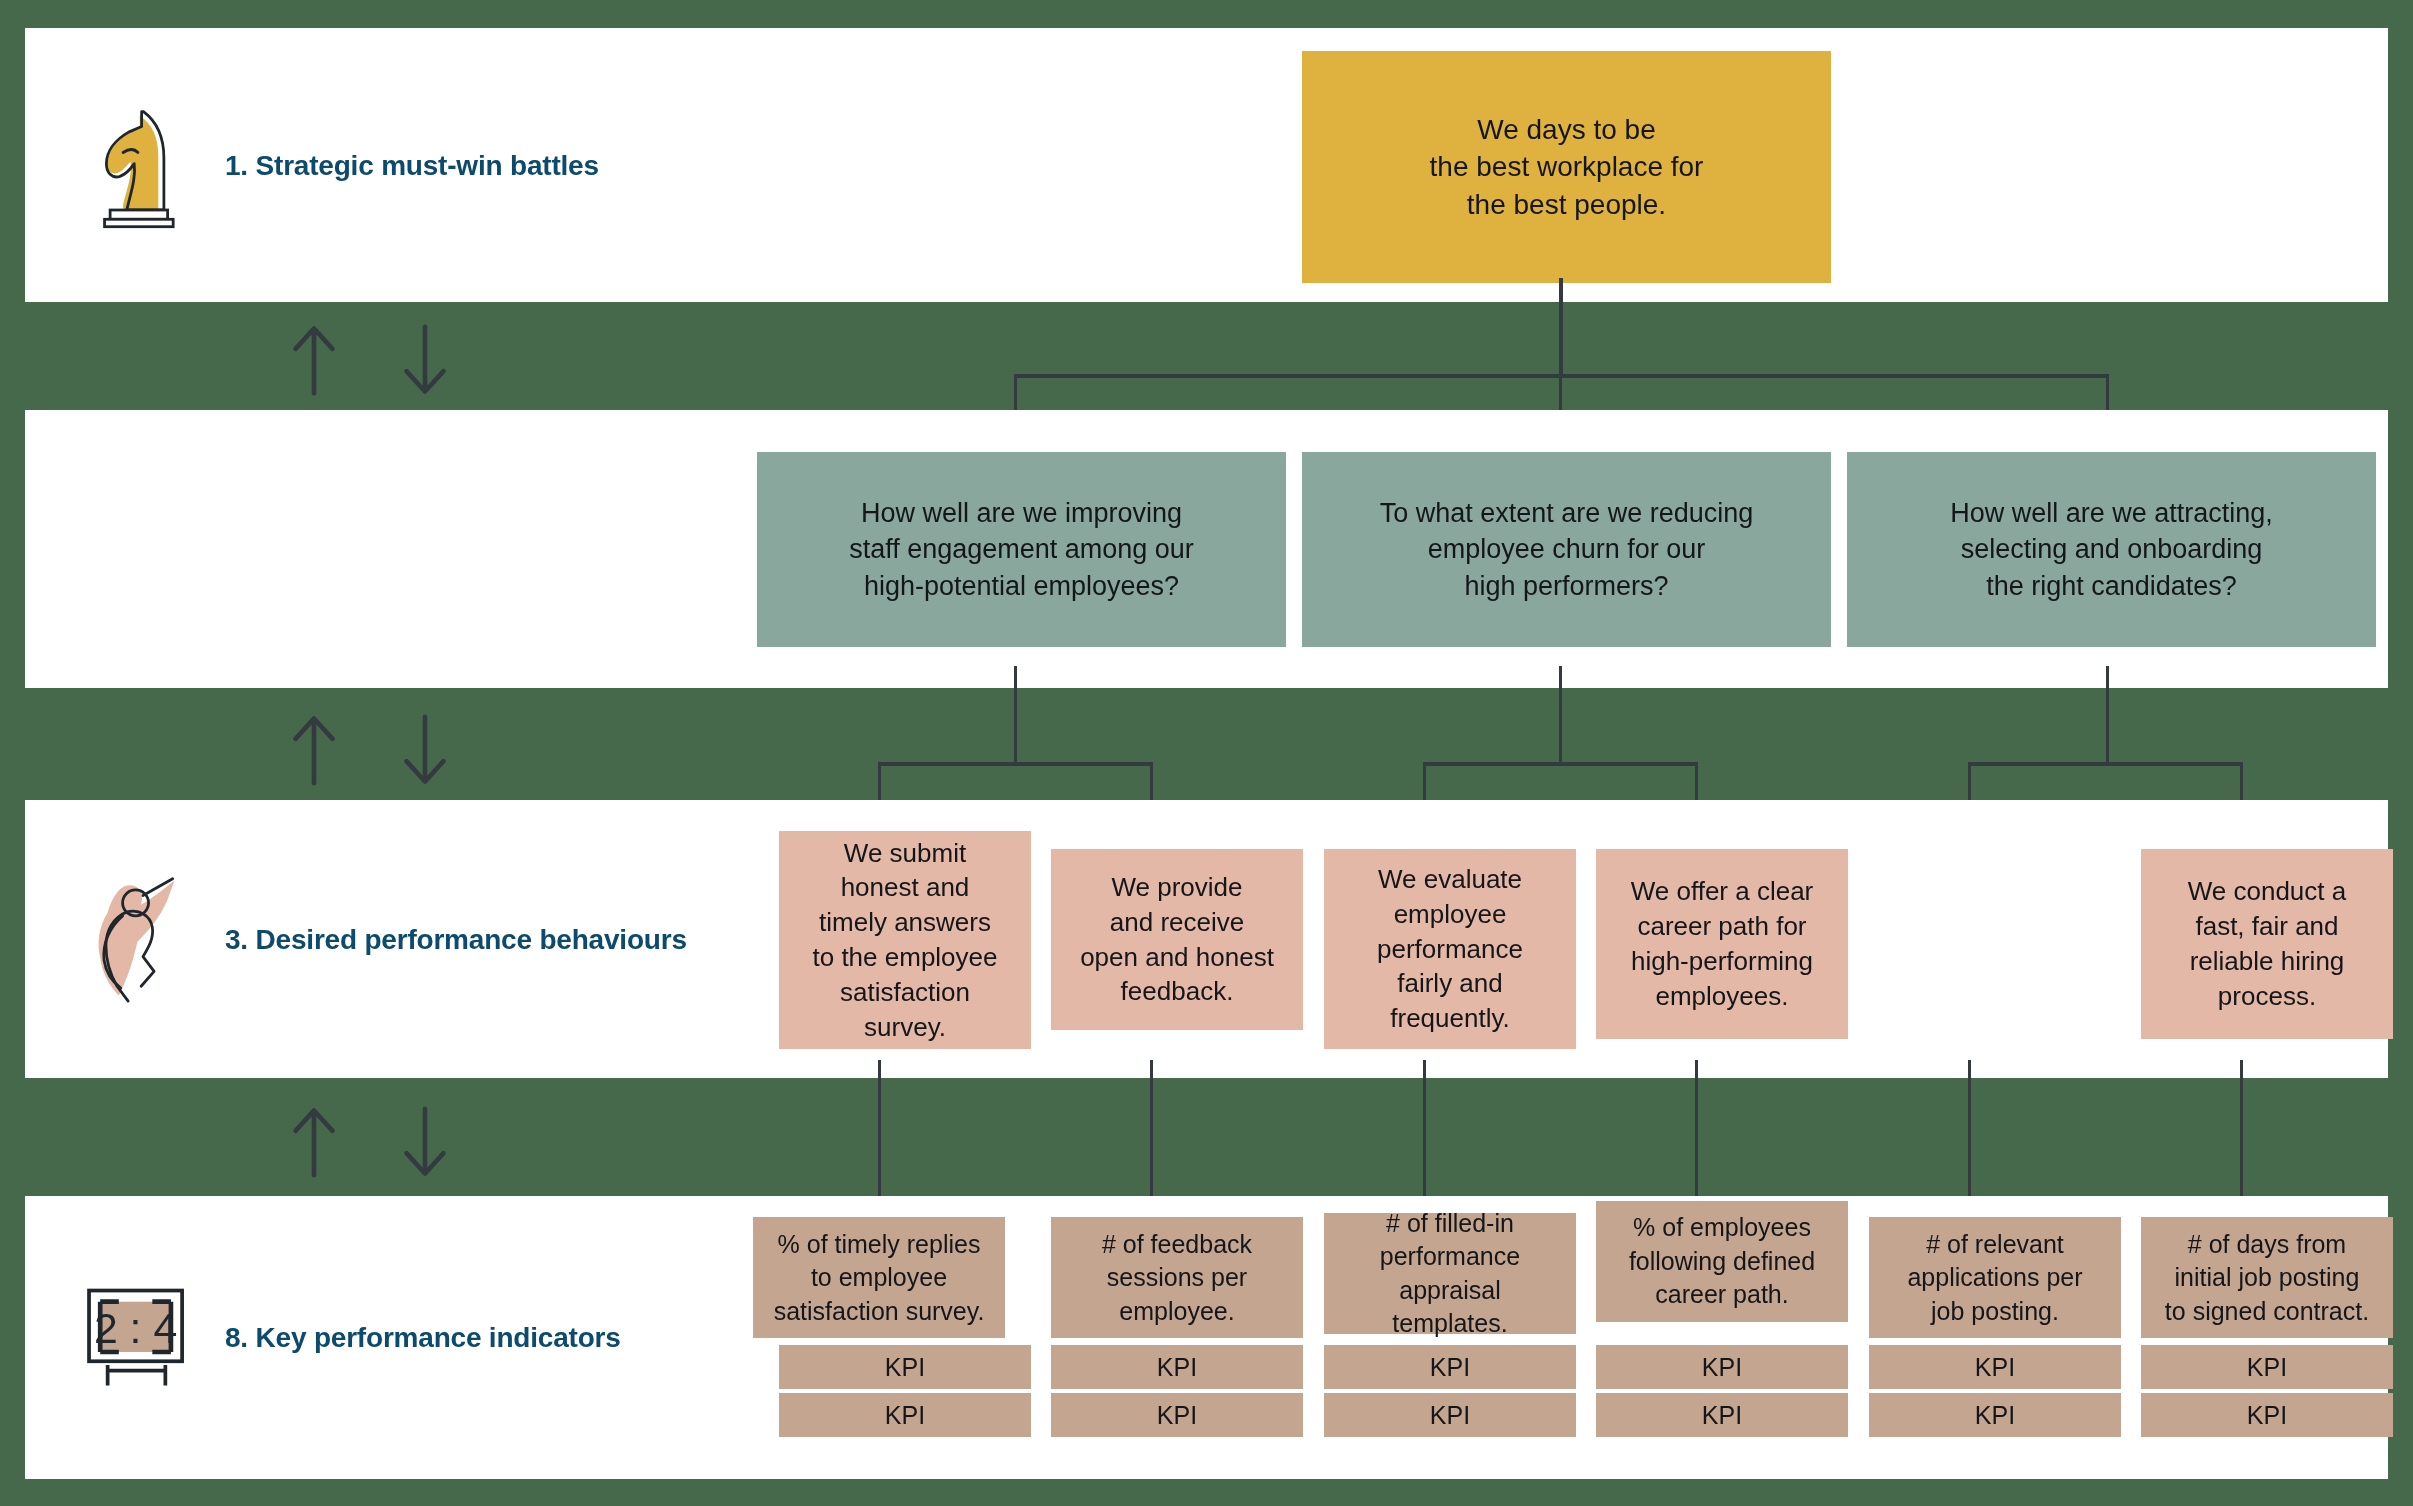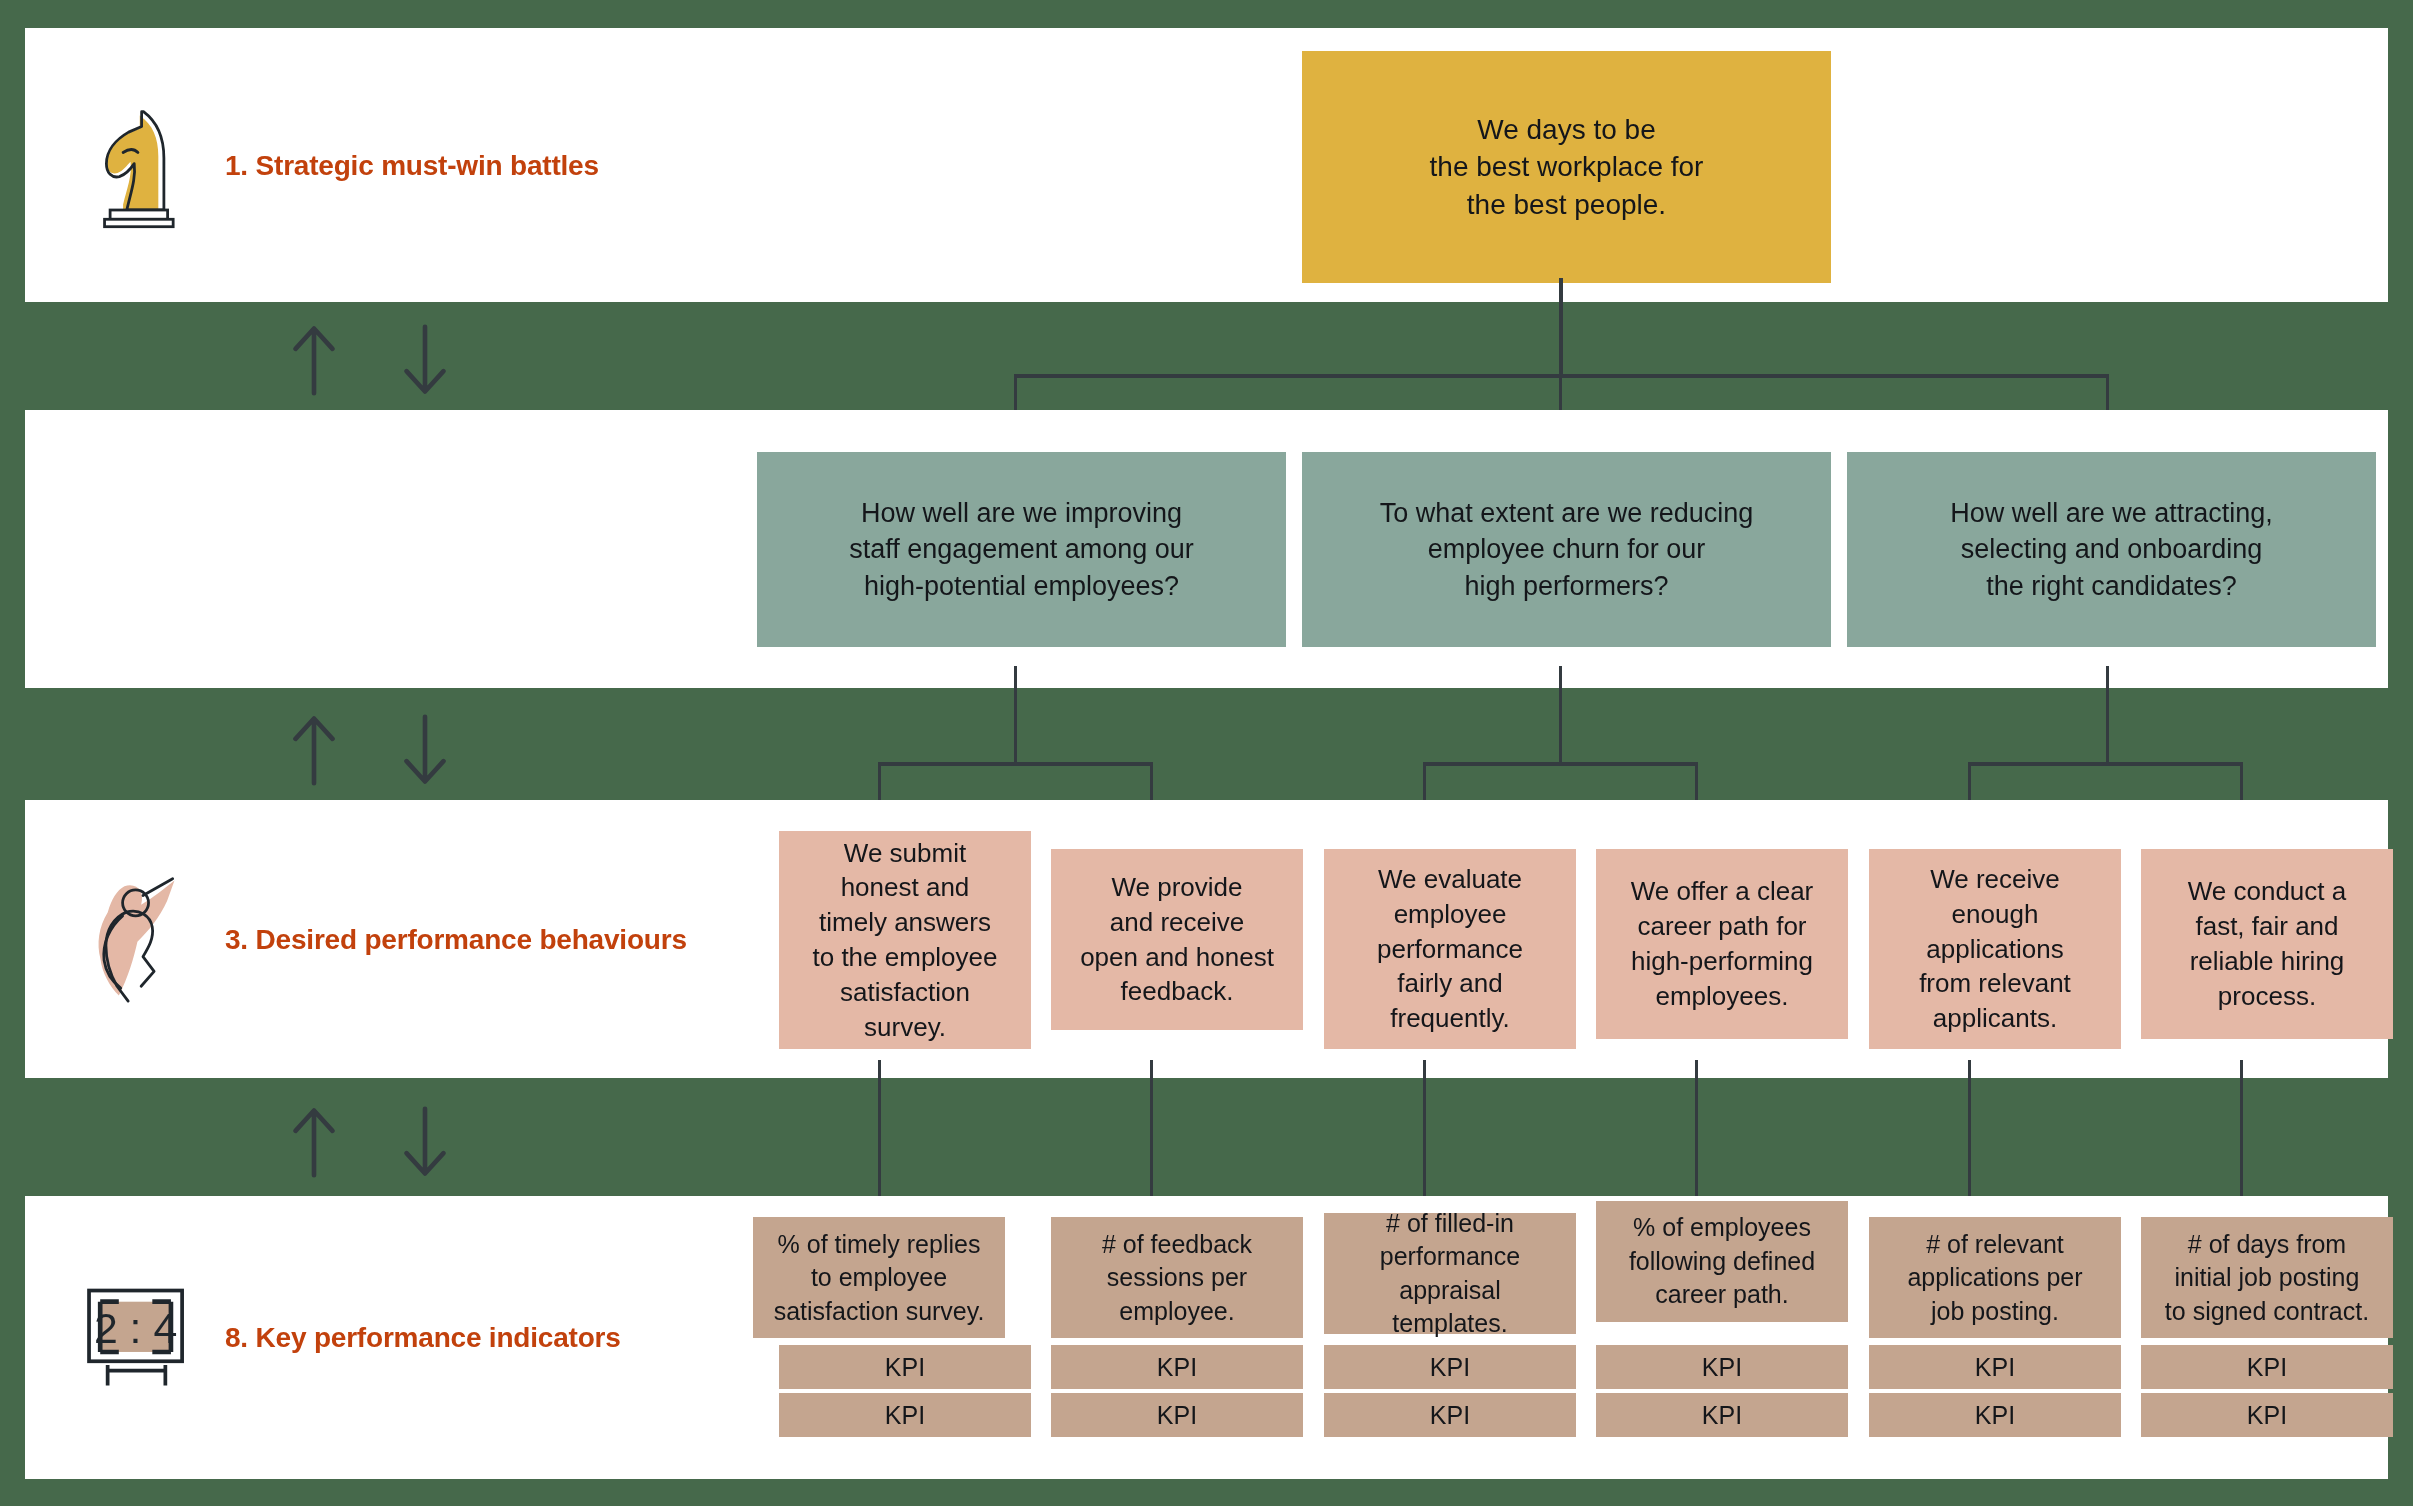--- a/index.html
+++ b/index.html
@@ -45,21 +45,21 @@
     width: 121px;
     height: 139px;
     display: flex;
     align-items: center;
     justify-content: center;
     flex: none;
   }
   .row-label .row-title {
     font-size: 28px;
     font-weight: 700;
-    color: #c2410c;
+    color: #0c4a6e;
     letter-spacing: -0.2px;
     white-space: nowrap;
   }
 
   
   .node {
     position: absolute;
     display: flex;
     align-items: center;
     justify-content: center;
@@ -226,25 +226,20 @@
 feedback.</div>
     <div class="node peach" style="left:1299px; top:49px; width:252px; height:200px; font-size:26px;">We evaluate
 employee
 performance
 fairly and
 frequently.</div>
     <div class="node peach" style="left:1571px; top:49px; width:252px; height:190px; font-size:26px;">We offer a clear
 career path for
 high-performing
 employees.</div>
-    <div class="node peach" style="left:1844px; top:49px; width:252px; height:200px; font-size:26px;">We receive
-enough
-applications
-from relevant
-applicants.</div>
     <div class="node peach" style="left:2116px; top:49px; width:252px; height:190px; font-size:26px;">We conduct a
 fast, fair and
 reliable hiring
 process.</div>
   </div>
 
   <div class="arrow-pair" id="arrows3">
     <span class="arrow-up">
       <svg width="52" height="74" viewBox="0 0 56 80">
         <path d="M28 76 L28 8 M8 28 L28 6 L48 28" fill="none" stroke="#343b40" stroke-width="5" stroke-linecap="round" stroke-linejoin="round"></path>

